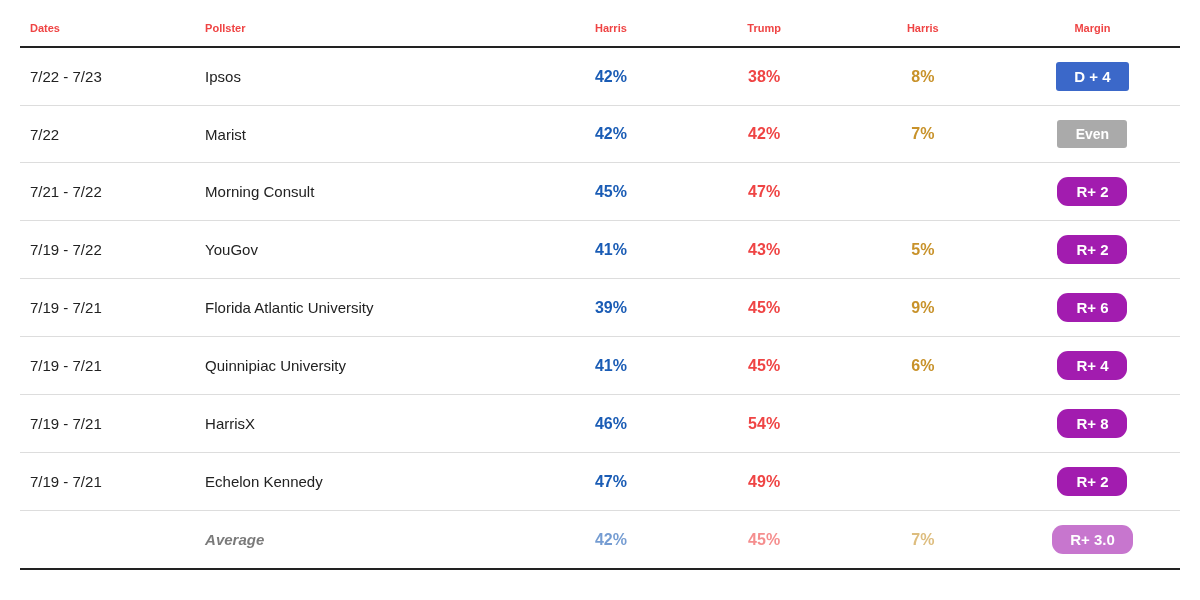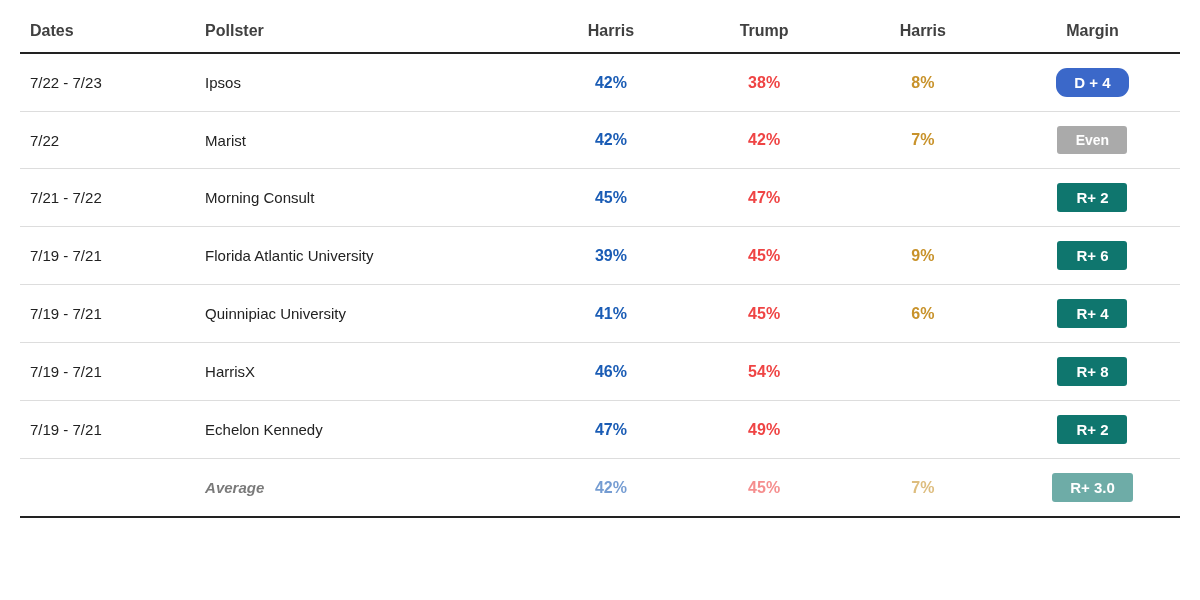--- a/index.html
+++ b/index.html
@@ -17,22 +17,22 @@
       width: 100%;
       border-collapse: collapse;
     }
     thead tr {
       border-bottom: 2px solid #222;
     }
     thead th {
       padding: 12px 10px 12px 10px;
       text-align: left;
       font-weight: 700;
-      font-size: 16px;
-      color: #404040;
+      font-size: 11px;
+      color: #ef4444;
     }
     thead th.col-harris,
     thead th.col-trump,
     thead th.col-kennedy,
     thead th.col-margin {
       text-align: center;
     }
     tbody tr {
       border-bottom: 1px solid #ddd;
     }
@@ -52,41 +52,41 @@
       text-align: center;
     }
     .harris-val { color: #1a5cb5; font-weight: 700; font-size: 16px; }
     .trump-val  { color: #ef4444; font-weight: 700; font-size: 16px; }
     .kennedy-val { color: #c8922a; font-weight: 600; font-size: 16px; }
     .margin-d {
       background: #3b68c9;
       color: #fff;
       font-weight: 700;
       font-size: 15px;
-      border-radius: 11px;
+      border-radius: 3px;
       display: inline-block;
       padding: 6px 18px;
       min-width: 70px;
     }
     .margin-even {
       background: #aaa;
       color: #fff;
       font-weight: 700;
       font-size: 14px;
       border-radius: 3px;
       display: inline-block;
       padding: 6px 18px;
       min-width: 70px;
     }
     .margin-r {
-      background: #0f766e;
+      background: #a21caf;
       color: #fff;
       font-weight: 700;
       font-size: 15px;
-      border-radius: 3px;
+      border-radius: 11px;
       display: inline-block;
       padding: 6px 18px;
       min-width: 70px;
     }
     .col-dates { width: 160px; }
     .col-pollster { width: 310px; }
     .col-harris { width: 140px; }
     .col-trump { width: 140px; }
     .col-kennedy { width: 150px; }
     .col-margin { width: 160px; }
@@ -125,20 +125,28 @@
         </tr>
         <tr>
           <td class="col-dates">7/21 - 7/22</td>
           <td class="col-pollster">Morning Consult</td>
           <td class="col-harris"><span class="harris-val">45%</span></td>
           <td class="col-trump"><span class="trump-val">47%</span></td>
           <td class="col-kennedy"></td>
           <td class="col-margin"><span class="margin-r">R+ 2</span></td>
         </tr>
         <tr>
+          <td class="col-dates">7/19 - 7/22</td>
+          <td class="col-pollster">YouGov</td>
+          <td class="col-harris"><span class="harris-val">41%</span></td>
+          <td class="col-trump"><span class="trump-val">43%</span></td>
+          <td class="col-kennedy"><span class="kennedy-val">5%</span></td>
+          <td class="col-margin"><span class="margin-r">R+ 2</span></td>
+        </tr>
+        <tr>
           <td class="col-dates">7/19 - 7/21</td>
           <td class="col-pollster">Florida Atlantic University</td>
           <td class="col-harris"><span class="harris-val">39%</span></td>
           <td class="col-trump"><span class="trump-val">45%</span></td>
           <td class="col-kennedy"><span class="kennedy-val">9%</span></td>
           <td class="col-margin"><span class="margin-r">R+ 6</span></td>
         </tr>
         <tr>
           <td class="col-dates">7/19 - 7/21</td>
           <td class="col-pollster">Quinnipiac University</td>

